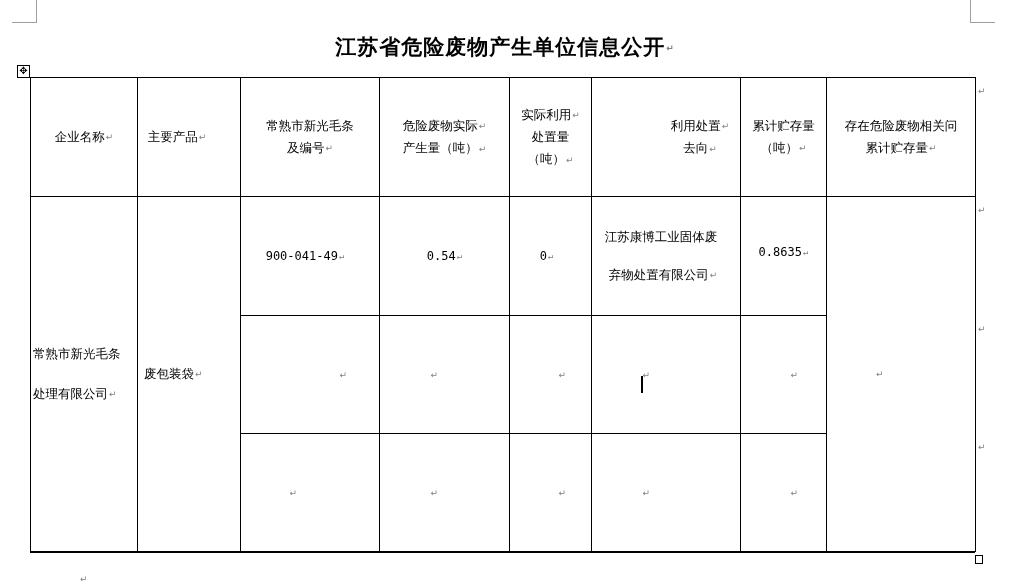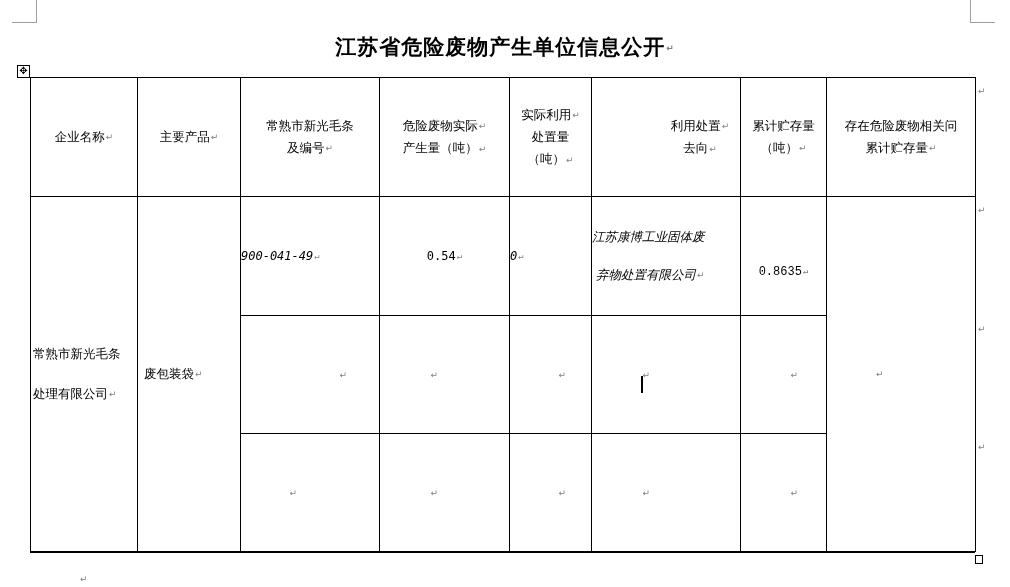--- a/index.html
+++ b/index.html
@@ -21,21 +21,21 @@
     border:1px solid #000; font-size:10px; line-height:10px; text-align:center; background:#fff;
   }
   .resize-handle { position:absolute; left:975px; top:555px; width:6px; height:7px; border:1px solid #000; background:#fff; }
   .grid { position:absolute; left:30px; top:77px; }
   .line { position:absolute; background:#000; }
   .cell {
     position:absolute; display:flex; align-items:center; justify-content:center;
     text-align:center; font-size:12.5px; line-height:22px; box-sizing:border-box;
   }
   .cell.left { justify-content:flex-start; text-align:left; }
-  .cell.right { justify-content:flex-start; text-align:right;font-style:italic; }
+  .cell.right { justify-content:center; text-align:right; }
   .mono { font-family: "DejaVu Sans Mono", "Liberation Mono", monospace; font-size:12px; }
   .rowmark { position:absolute; left:978px; color:#808080; font-size:9px; }
   .caret { position:absolute; left:641px; top:376px; width:2px; height:17px; background:#000; }
 </style>
 </head>
 <body>
 
 <div class="corner tl"></div>
 <div class="corner tr"></div>
 
@@ -57,21 +57,21 @@
   <div class="line" style="left:349px;top:0;width:1px;height:475px;"></div>
   <div class="line" style="left:479px;top:0;width:1px;height:475px;"></div>
   <div class="line" style="left:561px;top:0;width:1px;height:475px;"></div>
   <div class="line" style="left:710px;top:0;width:1px;height:475px;"></div>
   <div class="line" style="left:796px;top:0;width:1px;height:475px;"></div>
   <div class="line" style="left:945px;top:0;width:1px;height:475px;"></div>
 
   <div class="cell" style="left:1px;top:1px;width:106px;height:118px;">
     <div><span>企业名称</span><span class="mark">↵</span></div>
   </div>
-  <div class="cell" style="left:108px;top:1px;width:102px;height:118px;">
+  <div class="cell" style="left:96px;top:1px;width:102px;height:118px;">
     <div><span>主要产品</span><span class="mark">↵</span></div>
   </div>
   <div class="cell" style="left:211px;top:1px;width:138px;height:118px;">
     <div><span>常熟市新光毛条</span><br><span>及编号</span><span class="mark">↵</span></div>
   </div>
   <div class="cell" style="left:350px;top:1px;width:129px;height:118px;">
     <div><span>危险废物实际</span><span class="mark">↵</span><br><span>产生量（吨）</span><span class="mark">↵</span></div>
   </div>
   <div class="cell" style="left:480px;top:1px;width:81px;height:118px;">
     <div><span>实际利用</span><span class="mark">↵</span><br><span>处置量</span><br><span>（吨）</span><span class="mark">↵</span></div>
@@ -101,21 +101,21 @@
   </div>
   <div class="cell mono" style="left:350px;top:120px;width:129px;height:118px;">
     <div><span>0.54</span><span class="mark">↵</span></div>
   </div>
   <div class="cell right mono" style="left:480px;top:120px;width:81px;height:118px;padding-right:8px;">
     <div><span>0</span><span class="mark">↵</span></div>
   </div>
   <div class="cell right" style="left:562px;top:120px;width:148px;height:118px;padding-right:10px;line-height:38px;">
     <div><span>江苏康博工业固体废</span><br><span>弃物处置有限公司</span><span class="mark">↵</span></div>
   </div>
-  <div class="cell mono" style="left:711px;top:136px;width:85px;height:118px;font-family:Liberation Mono, monospace;">
+  <div class="cell mono" style="left:711px;top:116px;width:85px;height:118px;">
     <div><span>0.8635</span><span class="mark">↵</span></div>
   </div>
 
   <div class="cell" style="left:211px;top:239px;width:106px;height:117px;justify-content:flex-end;">
       <span class="mark">↵</span>
     </div>
   <div class="cell" style="left:350px;top:239px;width:58px;height:117px;justify-content:flex-end;">
       <span class="mark">↵</span>
     </div>
   <div class="cell" style="left:480px;top:239px;width:56px;height:117px;justify-content:flex-end;">

